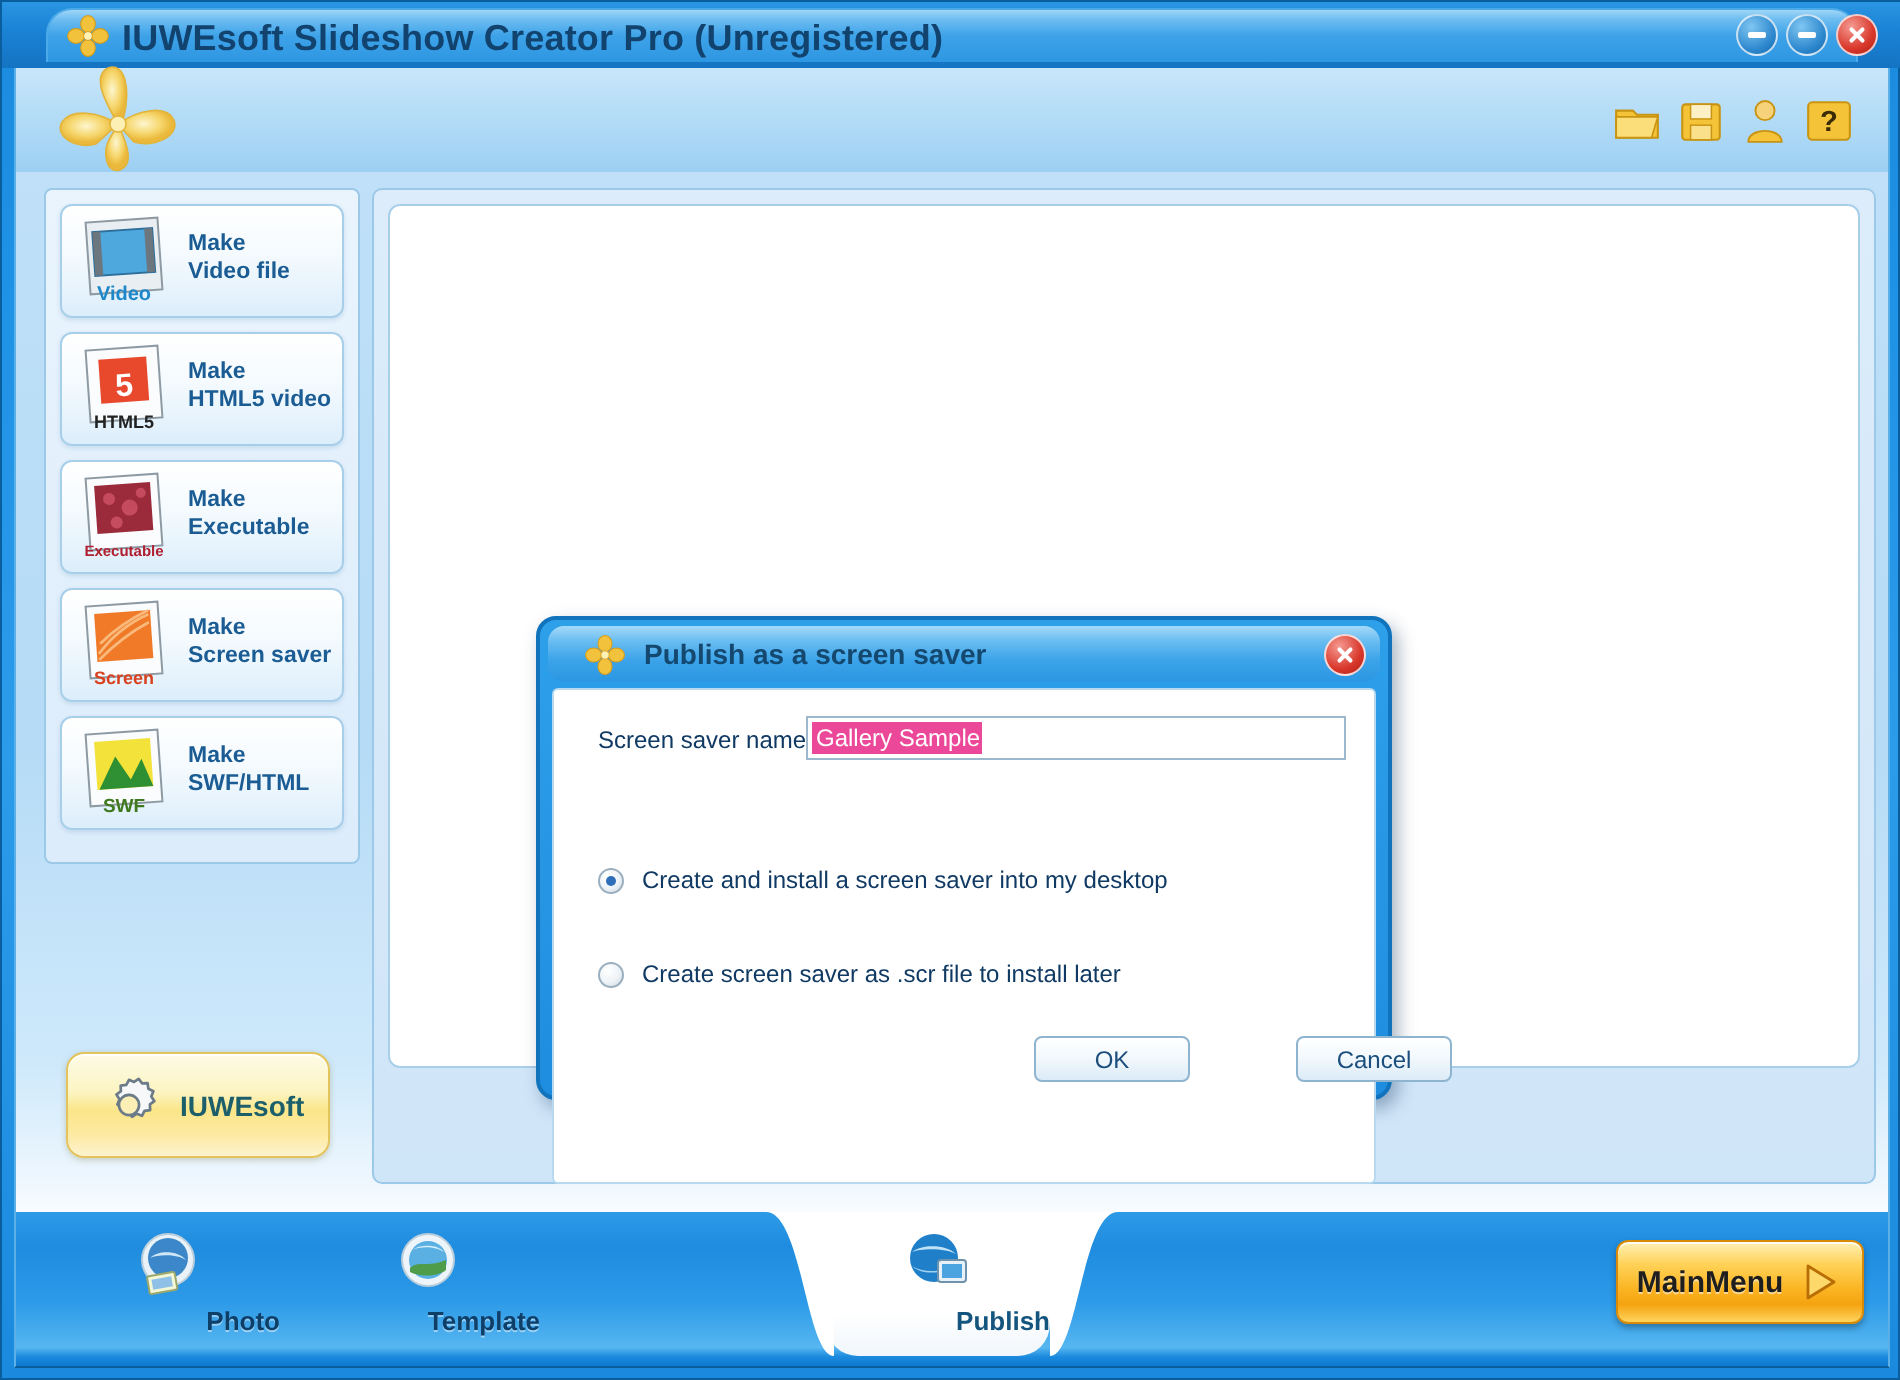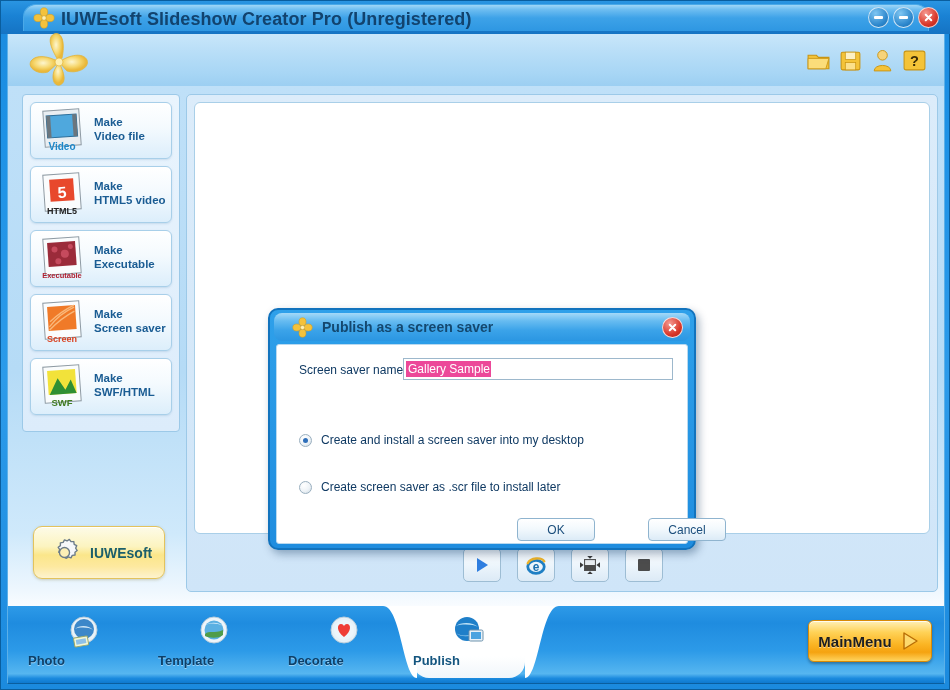--- a/index.html
+++ b/index.html
@@ -139,21 +139,21 @@
   
   #tabbar {
     position: absolute; left: 6px; top: 605px; width: 938px; height: 78px;
     background: linear-gradient(180deg,#2d9ae8 0%,#1f8cdf 22%,#2c9ae8 58%,#56b6f0 88%,#1b8ade 94%,#0e79cf 100%);
     border-left: 1px solid #5cb0e8; border-right: 1px solid #5cb0e8;
     border-bottom: 1px solid #0a5e9e;
     overflow: hidden;
   }
   .tab-item {
     position: absolute; top: 3px; width: 112px; height: 64px;
-    cursor: pointer; text-align: left;
+    cursor: pointer; text-align: right;
   }
   .tab-item .tab-icon { margin: 4px auto 0; width: 40px; height: 40px; }
   .tab-item .tab-lbl {
     font-size: 13px; font-weight: bold; color: #0d3f68;
     text-shadow: 0 1px 0 rgba(255,255,255,.45);
   }
   .tab-item.active .tab-lbl { color: #14557f; text-shadow: none; }
   #tab-active-bg {
     position: absolute; left: 405px; top: 0; width: 112px; height: 72px;
     background: linear-gradient(180deg,#ffffff 0%,#ffffff 70%,#f0f6fb 100%);
@@ -194,21 +194,21 @@
   }
   #dialog-close {
     position: absolute; right: 7px; top: 4px; width: 21px; height: 21px;
     border-radius: 50%;
     background: radial-gradient(circle at 35% 28%,#f59a92,#d9382b 60%,#ad1d14);
     border: 1px solid rgba(255,255,255,.8);
     display: flex; align-items: center; justify-content: center;
     cursor: pointer;
   }
   #dialog-content {
-    position: absolute; left: 6px; top: 34px; width: 412px; height: 200px;
+    position: absolute; left: 6px; top: 34px; width: 412px; height: 248px;
     background: #ffffff; border: 1px solid #b9d9ef; border-radius: 3px;
   }
   #ss-name-label {
     position: absolute; left: 22px; top: 18px;
     font-size: 12px; color: #103a63;
   }
   #ss-name-input {
     position: absolute; left: 126px; top: 13px; width: 270px; height: 22px;
     border: 1px solid #9db8cc; background: #fff;
     font-family: "Liberation Sans", sans-serif; font-size: 12px;
@@ -541,30 +541,20 @@
         <svg viewBox="0 0 40 40" width="40" height="40">
           <circle cx="20" cy="17" r="13" fill="#eef5fa" stroke="#b9cddb" stroke-width="1"></circle>
           <circle cx="20" cy="17" r="9.5" fill="#5ab0e2"></circle>
           <path d="M11 21 C15 17 20 21 29 17 L29 22 C24 26 15 25 11 23 Z" fill="#4f9c4a"></path>
           <path d="M12 12 C16 9 25 9 28 13 C24 10 16 10 12 12Z" fill="#d9eefb"></path>
         </svg>
       </div>
       <div class="tab-lbl">Template</div>
     </div>
 
-    <div class="tab-item" style="left:280px">
-      <div class="tab-icon">
-        <svg viewBox="0 0 40 40" width="40" height="40">
-          <circle cx="20" cy="17" r="13" fill="#e6f1f8" stroke="#b9cddb" stroke-width="1"></circle>
-          <circle cx="20" cy="17" r="10" fill="#ecf5fb"></circle>
-          <path d="M20 24 C12 18 13 11 17 11 C19 11 20 13 20 13 C20 13 21 11 23 11 C27 11 28 18 20 24 Z" fill="#ef3d36"></path>
-        </svg>
-      </div>
-      <div class="tab-lbl">Decorate</div>
-    </div>
 
     <div class="tab-item active" style="left:405px">
       <div class="tab-icon">
         <svg viewBox="0 0 40 40" width="40" height="40">
           <circle cx="18" cy="16" r="12" fill="#1f7fc9"></circle>
           <path d="M7 13 C12 9 24 9 29 14 C24 11 12 11 7 13Z" fill="#bfe2f6"></path>
           <path d="M7 20 C13 24 24 23 29 19 C24 24 12 25 7 20Z" fill="#9fd2f1"></path>
           <rect x="20" y="17" width="14" height="11" rx="1.5" fill="#e8f1f8" stroke="#6f93ad" stroke-width="1"></rect>
           <rect x="22" y="19" width="10" height="7" fill="#4ba3e0"></rect>
         </svg>

